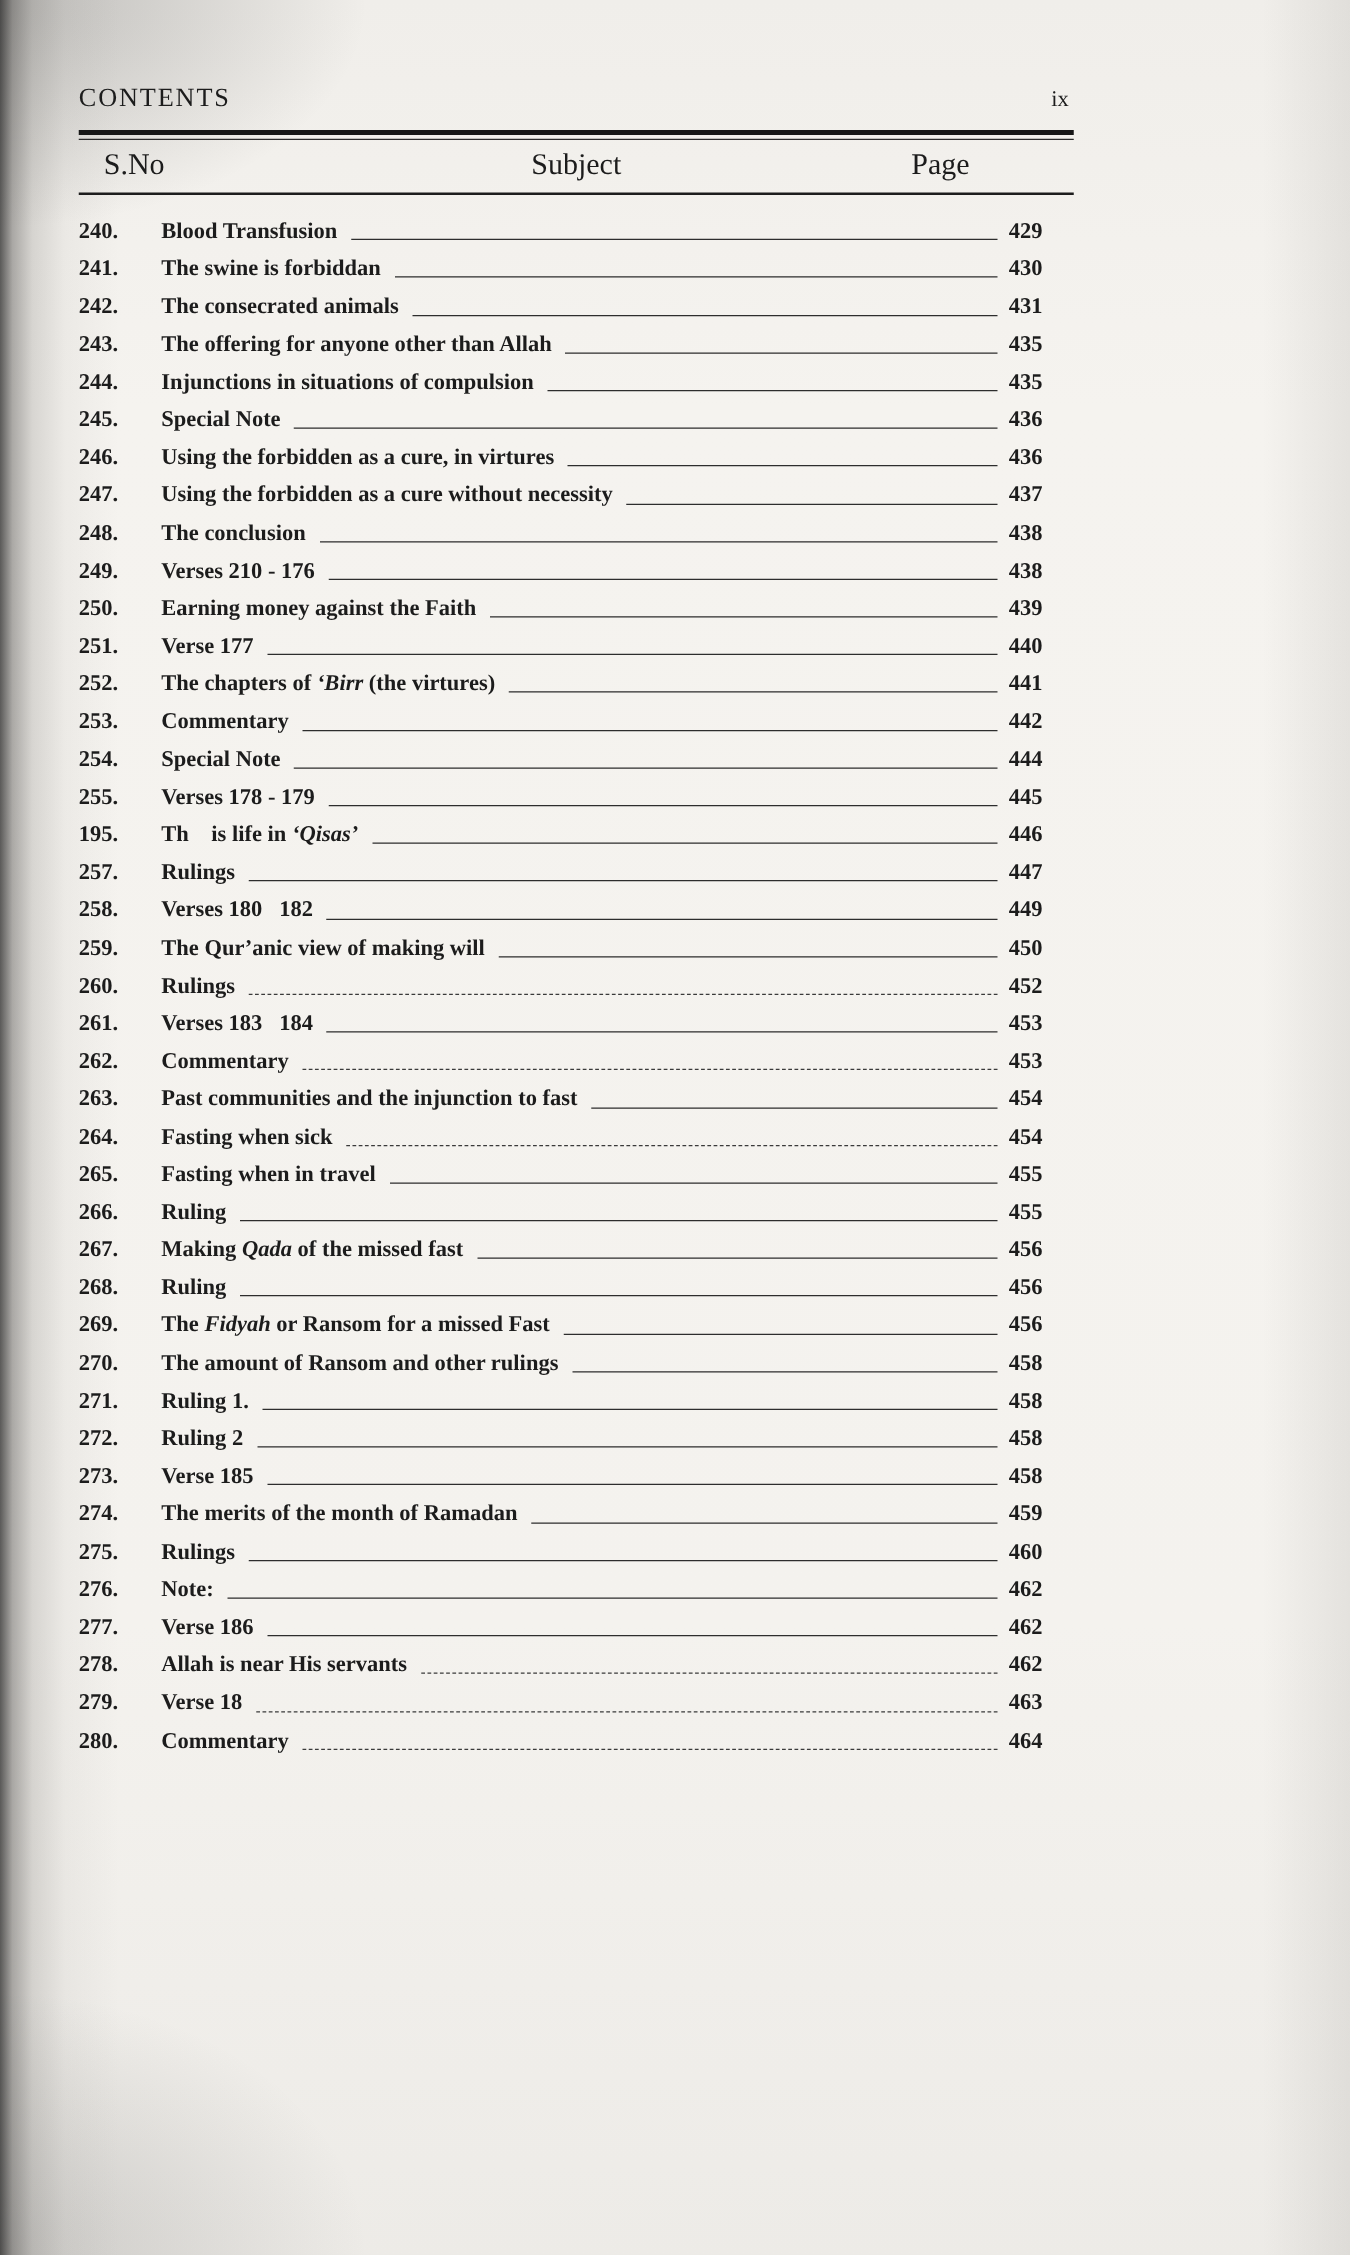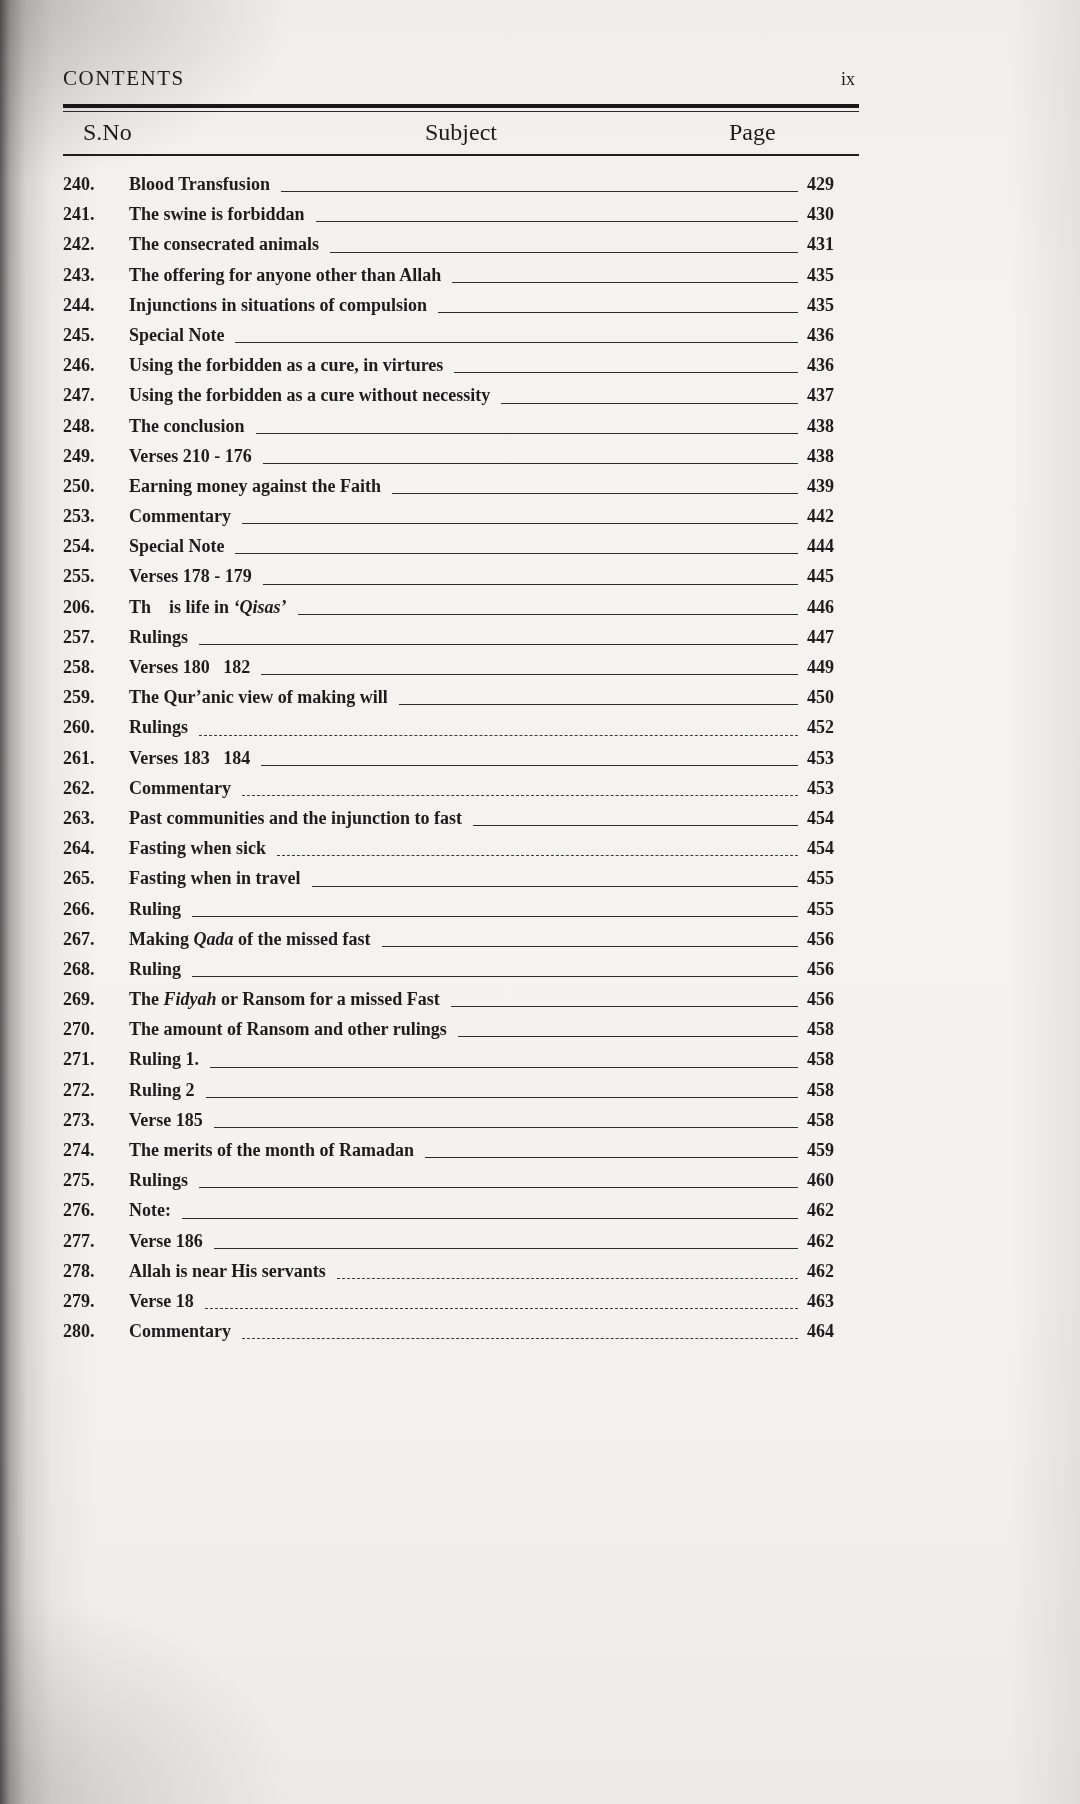--- a/index.html
+++ b/index.html
@@ -172,39 +172,51 @@
           <span class="leader"></span>
           <span class="pagenum">438</span>
         </div>
         <div class="row">
           <span class="no">250.</span>
           <span class="subject">Earning money against the Faith</span>
           <span class="leader"></span>
           <span class="pagenum">439</span>
         </div>
         <div class="row">
+          <span class="no">251.</span>
+          <span class="subject">Verse 177</span>
+          <span class="leader"></span>
+          <span class="pagenum">440</span>
+        </div>
+        <div class="row">
+          <span class="no">252.</span>
+          <span class="subject"><span>The chapters of </span><i>‘Birr</i><span> (the virtures)</span></span>
+          <span class="leader"></span>
+          <span class="pagenum">441</span>
+        </div>
+        <div class="row">
           <span class="no">253.</span>
           <span class="subject">Commentary</span>
           <span class="leader"></span>
           <span class="pagenum">442</span>
         </div>
         <div class="row">
           <span class="no">254.</span>
           <span class="subject">Special Note</span>
           <span class="leader"></span>
           <span class="pagenum">444</span>
         </div>
         <div class="row">
           <span class="no">255.</span>
           <span class="subject">Verses 178 - 179</span>
           <span class="leader"></span>
           <span class="pagenum">445</span>
         </div>
         <div class="row">
-          <span class="no">206.</span>
+          <span class="no">195.</span>
           <span class="subject"><span>Th    is life in </span><i>‘Qisas’</i></span>
           <span class="leader"></span>
           <span class="pagenum">446</span>
         </div>
         <div class="row">
           <span class="no">257.</span>
           <span class="subject">Rulings</span>
           <span class="leader"></span>
           <span class="pagenum">447</span>
         </div>

